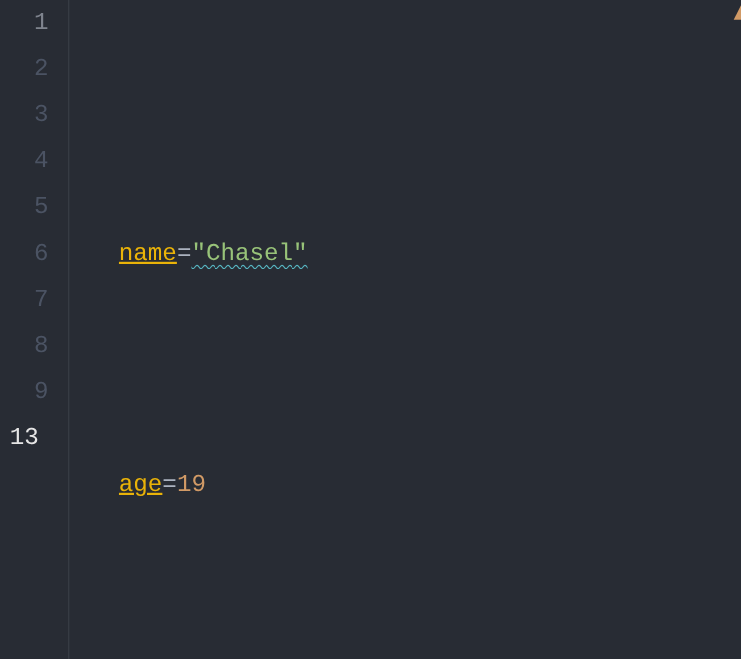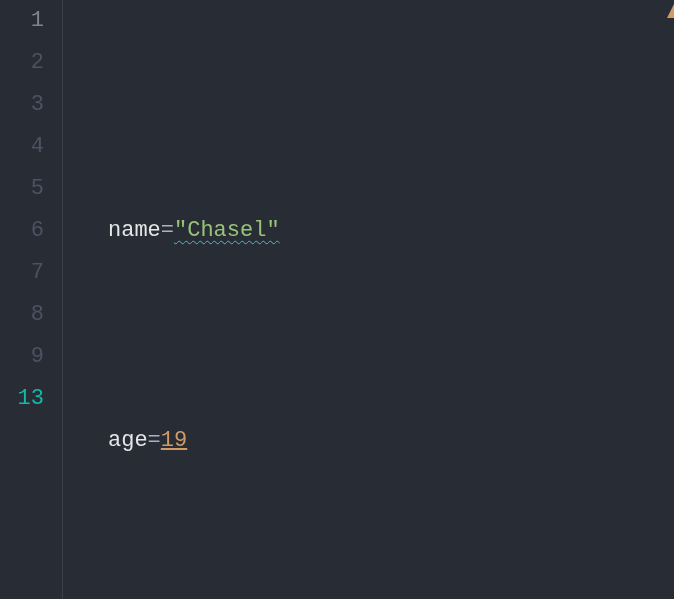--- a/index.html
+++ b/index.html
@@ -25,21 +25,22 @@
     text-align: right;
     padding-right: 18px;
     box-sizing: border-box;
     user-select: none;
     flex-shrink: 0;
   }
   .gutter .ln {
     height: 42px;
   }
   .gutter .ln.active {
-    color: #14b8a6;
+    color: #e5e5e5;
+    text-align: center;
   }
   .gutter .ln.ghosted {
     color: #7f848e;
   }
   .indent-guide {
     width: 46px;
     flex-shrink: 0;
     border-left: 1px solid #3b4048;
     box-sizing: border-box;
   }
@@ -47,24 +48,24 @@
     position: relative;
     flex: 1;
     color: #abb2bf;
     white-space: pre;
     overflow: hidden;
   }
   .code .line {
     height: 42px;
     position: relative;
   }
-  .tok-var { color: #e5e5e5; }
+  .tok-var { color: #eab308; text-decoration: underline; }
   .tok-op  { color: #abb2bf; }
   .tok-str { color: #98c379; }
-  .tok-num { color: #d19a66; text-decoration: underline; }
+  .tok-num { color: #d19a66; }
   .wavy-info {
     text-decoration: underline wavy #56b6c2;
     text-decoration-thickness: 1px;
     text-underline-offset: 4px;
   }
   .warning-triangle {
     position: absolute;
     top: 4px;
     right: 0;
     width: 0;

